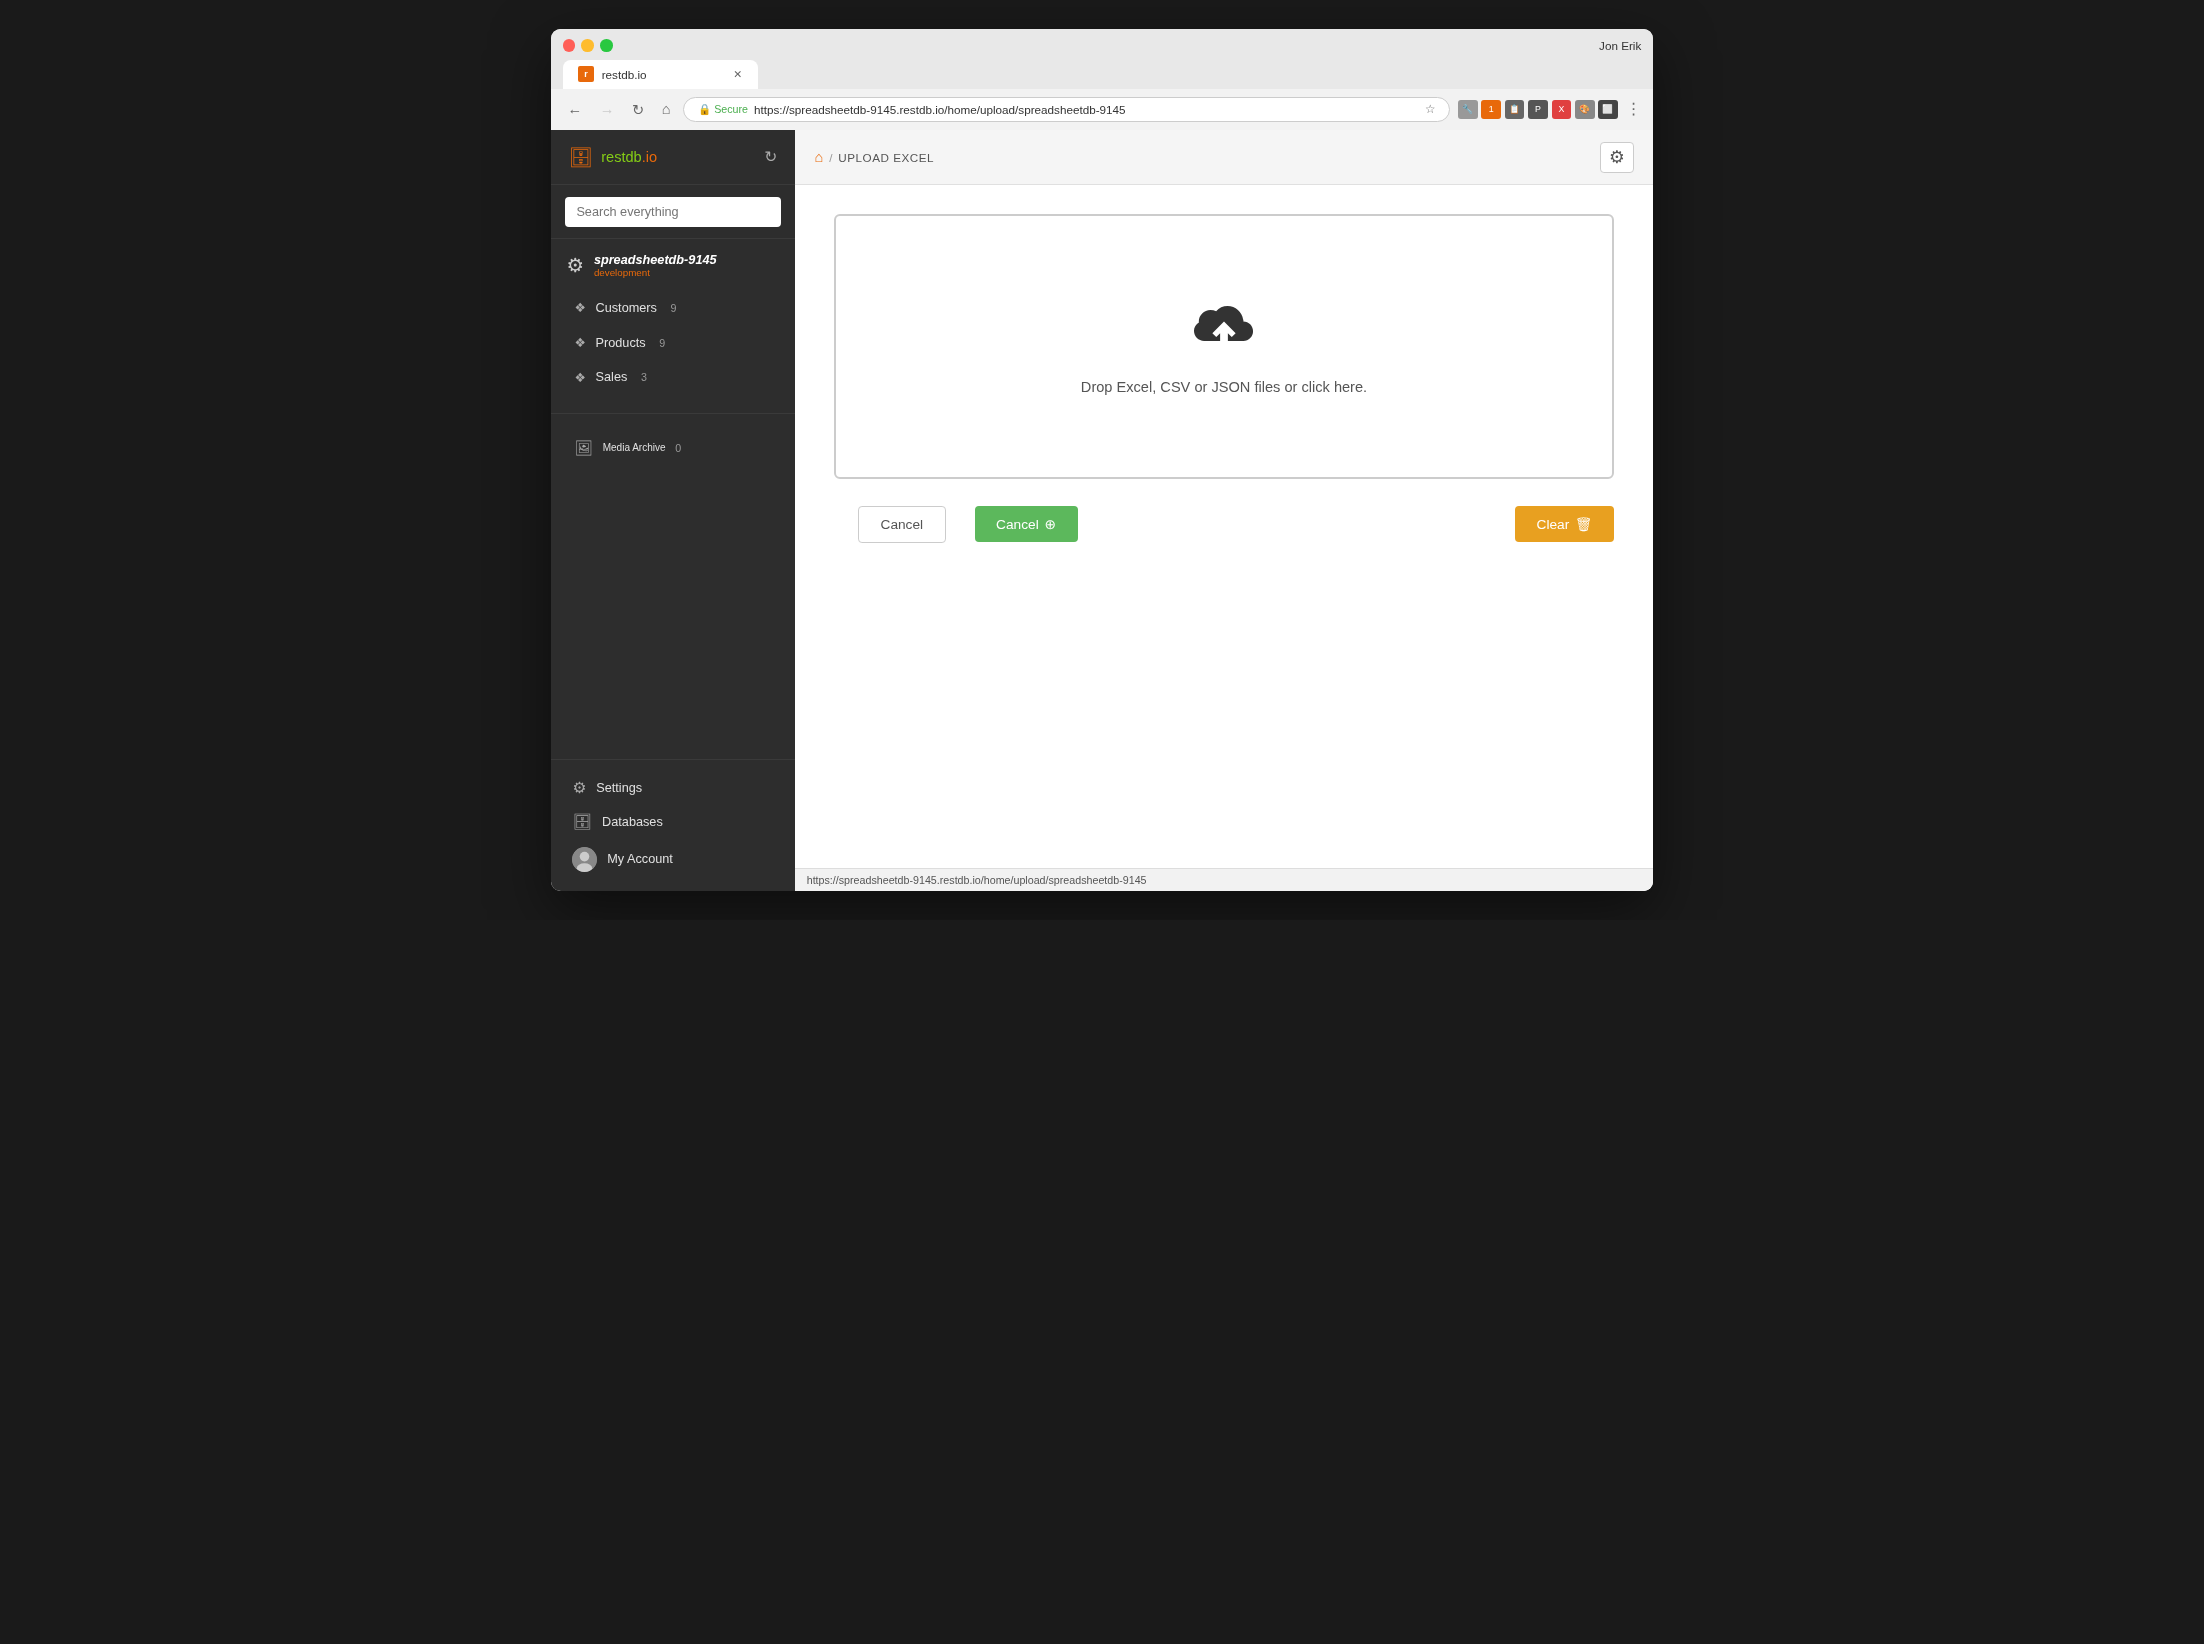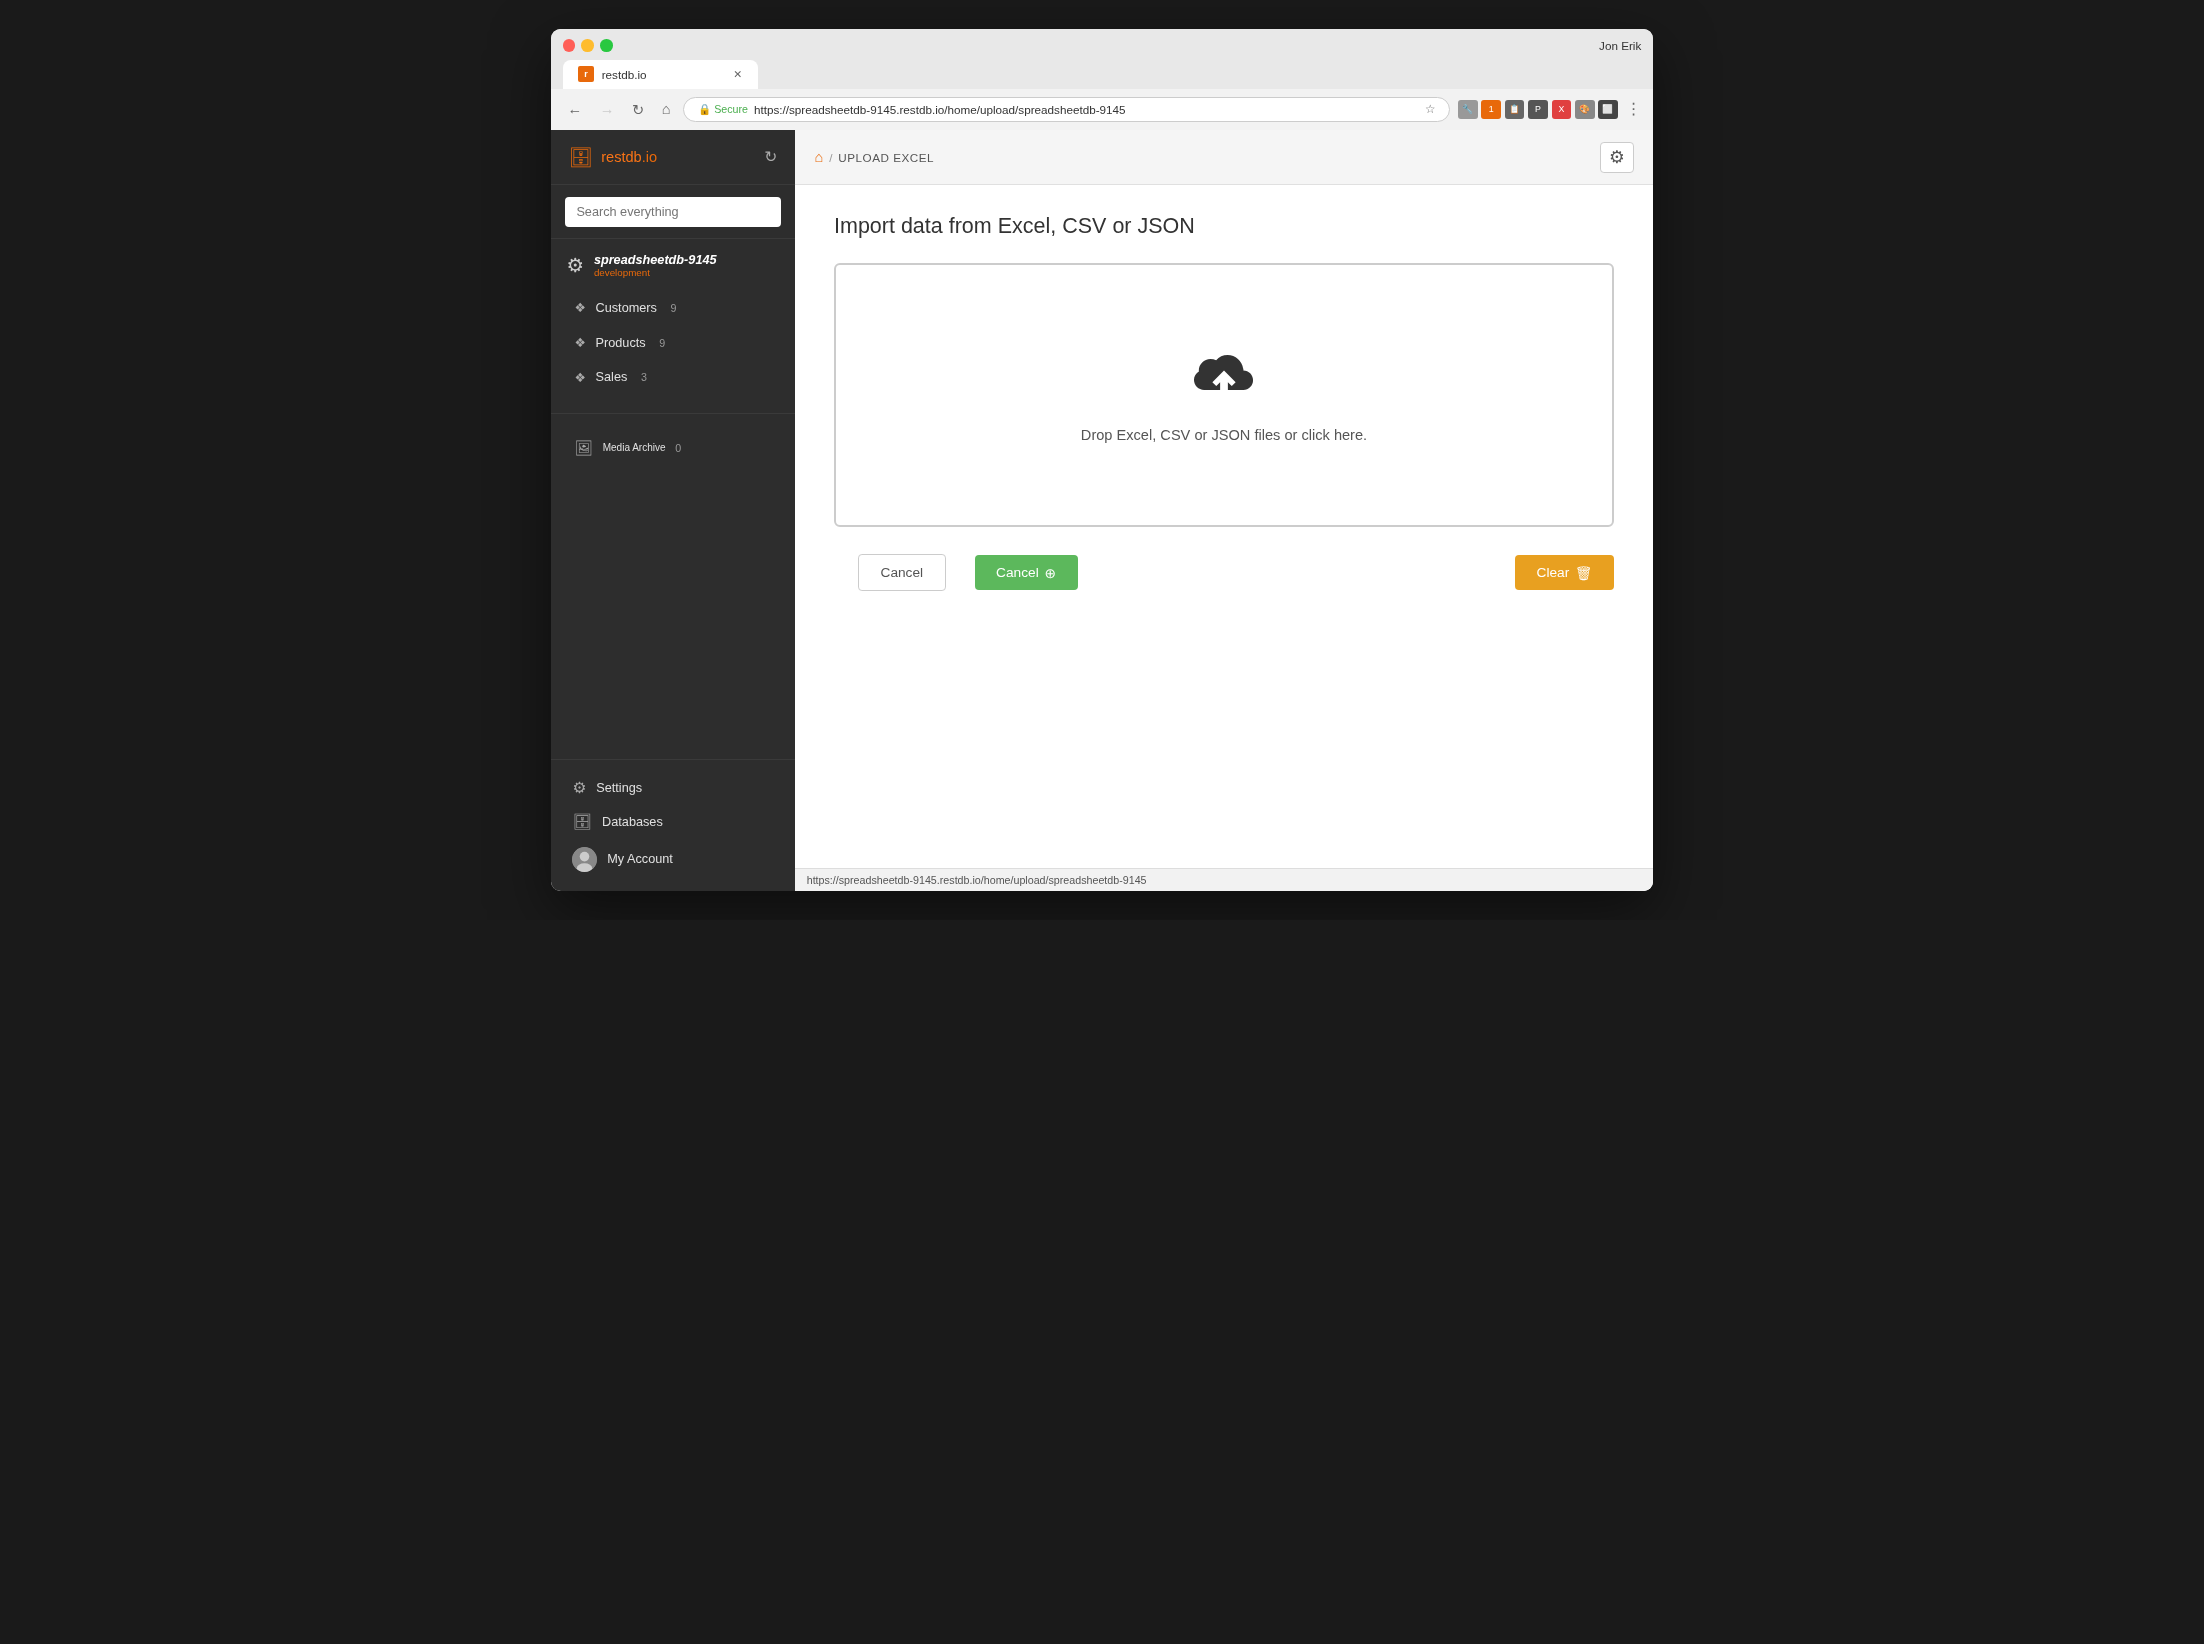--- a/index.html
+++ b/index.html
@@ -109,21 +109,21 @@
     .logo-area {
       display: flex; align-items: center; gap: 7.8px;
     }
     .logo-icon {
       color: #e8690b;
       font-size: 19.5px;
     }
     .logo-text {
       font-size: 14.6px; color: #fff; font-weight: 500;
     }
-    .logo-text span { color: #f97316; }
+    .logo-text span { color: #84cc16; }
     .refresh-icon { color: #aaa; font-size: 15.6px; cursor: pointer; }
 
     .search-box {
       padding: 11.7px 13.7px;
       border-bottom: 1px solid #3a3a3a;
     }
     .search-input {
       width: 100%;
       background: #fff;
       border: none;
@@ -429,21 +429,20 @@
           <span class="breadcrumb-home">⌂</span>
           <span class="breadcrumb-sep">/</span>
           <span class="breadcrumb-page">UPLOAD EXCEL</span>
         </div>
         <button class="settings-icon-btn">
           <span>⚙</span>
         </button>
       </div>
 
       <div class="main-body">
-        <h1 class="page-title">Import data from Excel, CSV or JSON</h1>
 
         <div class="upload-drop-zone">
           <span class="cloud-upload-icon">
             <svg width="62" height="53" viewBox="0 0 64 54" fill="none" xmlns="http://www.w3.org/2000/svg">
               <path d="M52 22C52 22 51.9 22 51.8 22C50.6 14.1 43.9 8 35.7 8C31 8 26.8 10 23.9 13.2C22.1 12.4 20.1 12 18 12C11.4 12 6 17.4 6 24C6 24.3 6 24.7 6.1 25C3.2 26.8 1 29.9 1 33.5C1 39.3 5.7 44 11.5 44H28V36L24 40L20 36L32 24L44 36L40 40L36 36V44H52C57.5 44 62 39.5 62 34C62 28.5 57.5 24 52 24V22Z" fill="#333333"></path>
             </svg>
           </span>
           <span class="drop-zone-text">Drop Excel, CSV or JSON files or click here.</span>
         </div>
 

